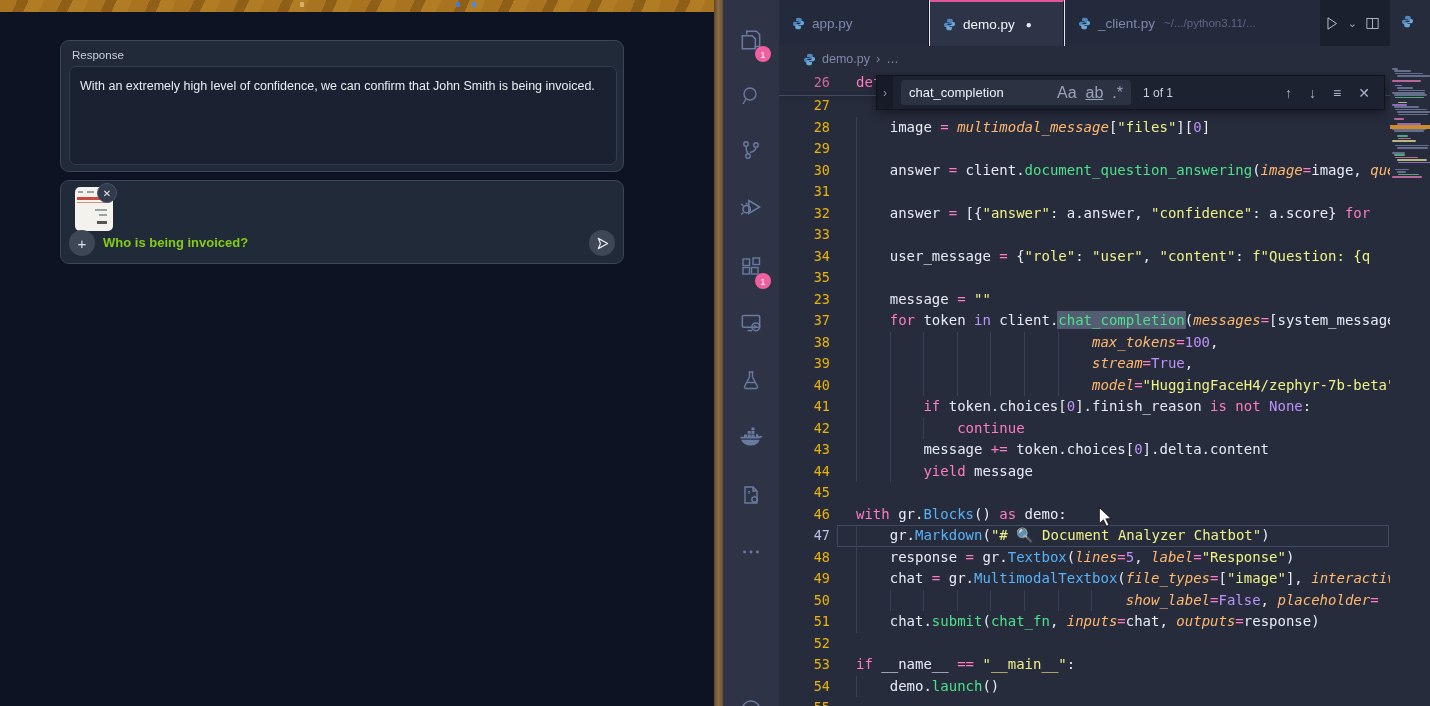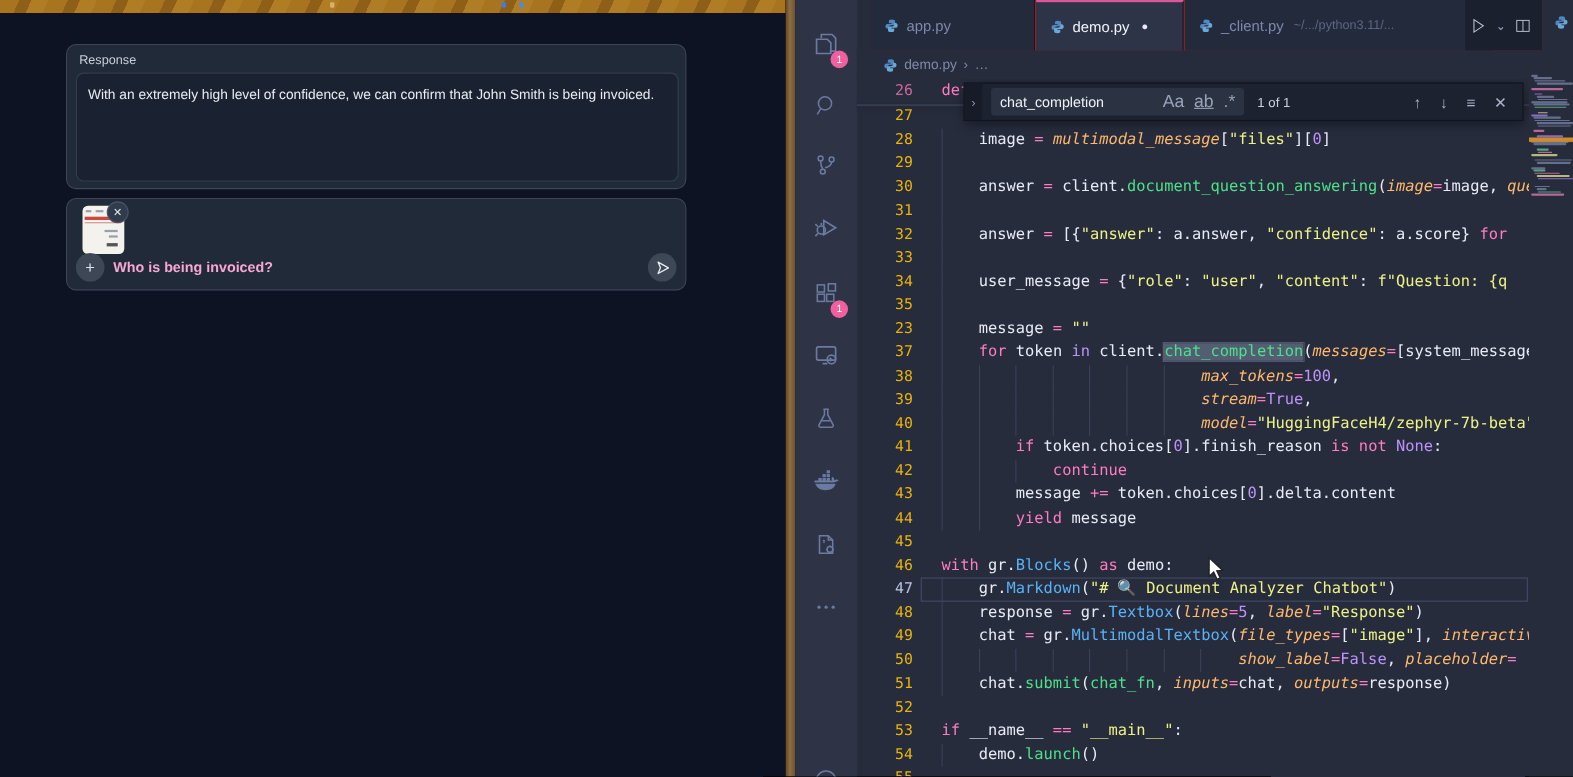--- a/index.html
+++ b/index.html
@@ -25,36 +25,36 @@
   #chat-panel { left:60px; top:168px; width:564px; height:84px; }
   #thumb { position:absolute; left:14px; top:6px; width:38px; height:44px;
     background:#f4f2ec; border-radius:5px; overflow:hidden; }
   .t-dash { position:absolute; background:#9aa0a8; height:2px; }
   .t-red { position:absolute; background:#c84b42; }
   #thumb-close { position:absolute; left:36px; top:2px; width:20px; height:20px; border-radius:50%;
     background:#323b4b; border:1px solid #4a5468; color:#e5e9f0; font-size:10px;
     display:flex; align-items:center; justify-content:center; }
   #plus-btn { position:absolute; left:8px; top:49px; width:26px; height:26px; border-radius:50%;
     background:#3e4756; color:#dde1e9; font-size:15px; display:flex; align-items:center; justify-content:center; }
-  #chat-q { position:absolute; left:42px; top:54px; font-size:13px; font-weight:bold; color:#f9a8d4; }
+  #chat-q { position:absolute; left:42px; top:54px; font-size:13px; font-weight:bold; color:#84cc16; }
   #send-btn { position:absolute; right:8px; top:49px; width:26px; height:26px; border-radius:50%;
     background:#3e4756; display:flex; align-items:center; justify-content:center; }
 
   
   #vscode { position:absolute; left:723px; top:0; width:707px; height:706px; background:#272c3d; }
 
   
   #activity { position:absolute; left:0; top:0; width:56px; height:706px; background:#2e3445; }
   .ab-item { position:absolute; left:0; width:56px; height:48px; display:flex; align-items:center; justify-content:center; }
   .ab-item svg { stroke:#6b7aa0; fill:none; stroke-width:1.4; }
   .badge { position:absolute; right:8px; bottom:2px; min-width:16px; height:16px; border-radius:8px;
     background:#f0609f; color:#fff; font-size:9.5px; display:flex; align-items:center; justify-content:center; }
 
   
-  #tabbar { position:absolute; left:68px; top:0; width:611px; height:46px; background:#b91c1c; }
+  #tabbar { position:absolute; left:56px; top:0; width:611px; height:46px; background:#e5e5e5; }
   .tab { position:absolute; top:0; height:46px; display:flex; align-items:center; gap:7px;
     padding:0 13px; background:#232a3b; border-right:1px solid #141825; font-size:13.5px; color:#7d89ad; }
   .tab.active { background:#2d3448; color:#f2f4f9; border-top:2px solid #e0569c; }
   .tab .dirty { font-size:10px; color:#e8ebf3; margin-left:4px; }
   .tab .path { font-size:11.5px; color:#5c6683; margin-left:2px; }
   #tab-sliver { position:absolute; left:622px; top:14px; }
   #editor-actions { position:absolute; right:0; top:0; width:70px; height:46px; background:#1b202e;
     display:flex; align-items:center; justify-content:flex-end; gap:8px; padding-right:10px; }
   #editor-actions svg { stroke:#c7cddb; fill:none; stroke-width:1.3; }
   #run-chevron { color:#9aa3ba; font-size:11px; }

